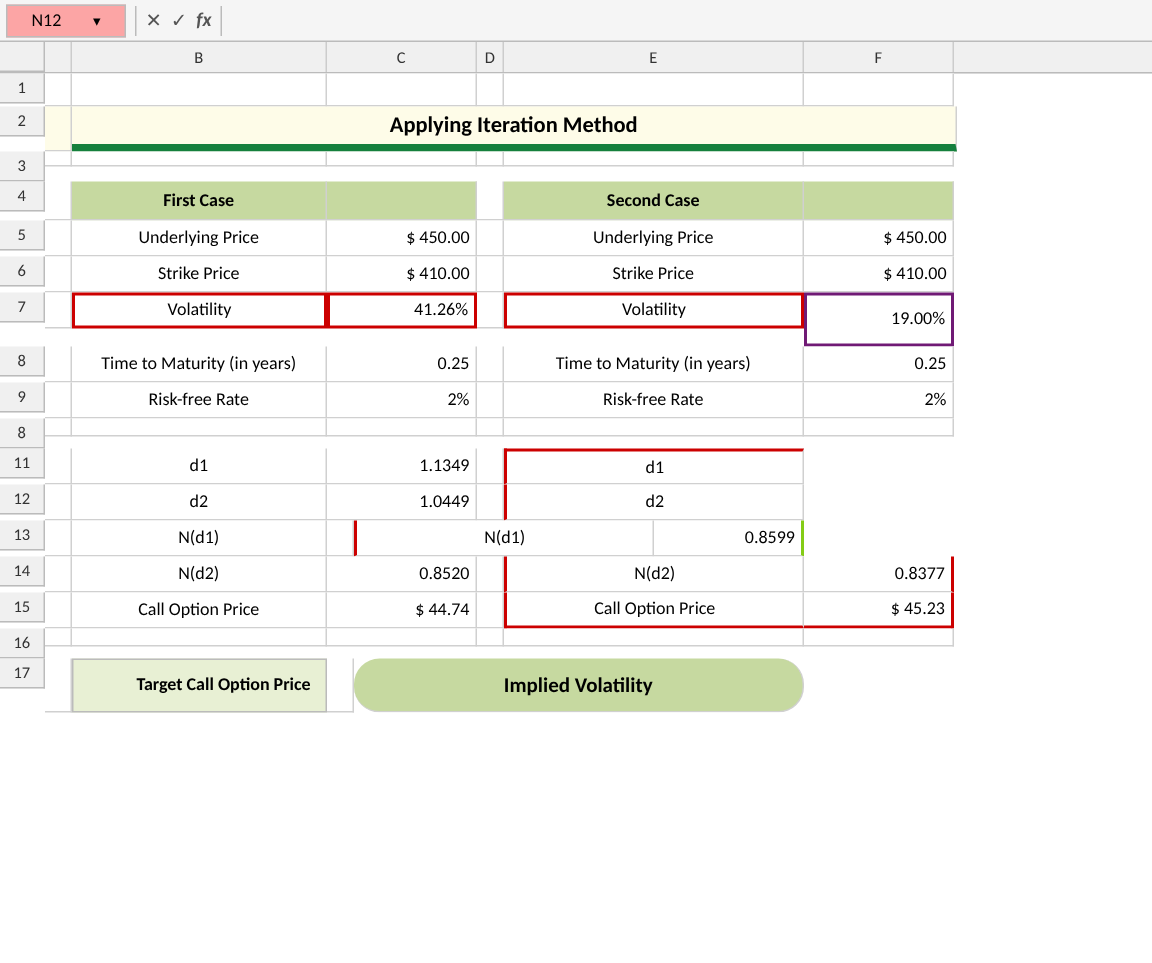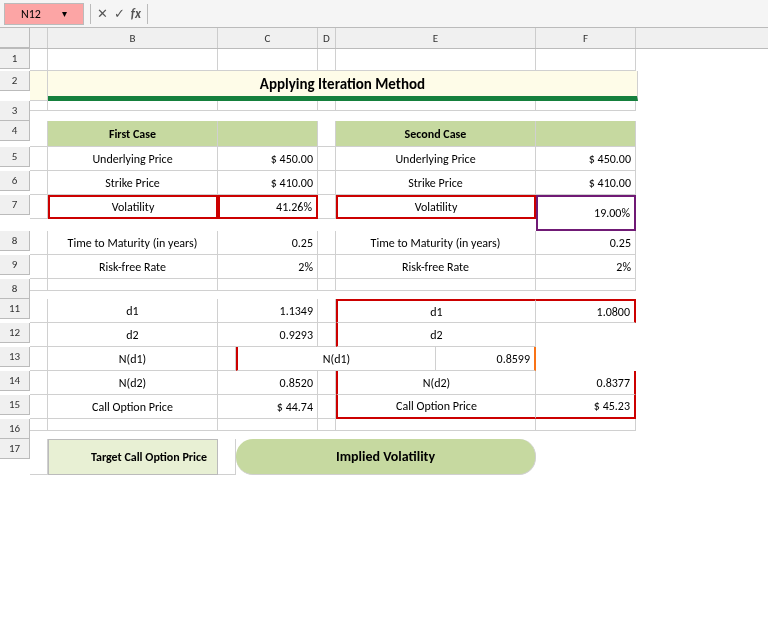--- a/index.html
+++ b/index.html
@@ -266,39 +266,38 @@
     <div class="cell" style="width:100px;min-width:100px;height:12px;"></div>
   </div>
 
   <div class="grid-row">
     <div class="row-header-cell">11</div>
     <div class="cell" style="width:18px;min-width:18px;height:24px;"></div>
     <div class="cell center" style="width:170px;min-width:170px;height:24px;">d1</div>
     <div class="cell right" style="width:100px;min-width:100px;height:24px;">1.1349</div>
     <div class="cell" style="width:18px;min-width:18px;height:24px;"></div>
     <div class="cell center" style="width:200px;min-width:200px;height:24px;border-top:2px solid #cc0000;border-left:2px solid #cc0000;">d1</div>
-    <div class="cell right" style="width:100px;min-width:100px;height:24px;border-top:2px solid #cc0000;border-right:2px solid #cc0000;">1.0800</div>
   </div>
 
   <div class="grid-row">
     <div class="row-header-cell">12</div>
     <div class="cell" style="width:18px;min-width:18px;height:24px;"></div>
     <div class="cell center" style="width:170px;min-width:170px;height:24px;">d2</div>
-    <div class="cell right" style="width:100px;min-width:100px;height:24px;">0.9293</div>
+    <div class="cell right" style="width:100px;min-width:100px;height:24px;">1.0449</div>
     <div class="cell" style="width:18px;min-width:18px;height:24px;"></div>
     <div class="cell center" style="width:200px;min-width:200px;height:24px;border-left:2px solid #cc0000;">d2</div>
   </div>
 
   <div class="grid-row">
     <div class="row-header-cell">13</div>
     <div class="cell" style="width:18px;min-width:18px;height:24px;"></div>
     <div class="cell center" style="width:170px;min-width:170px;height:24px;">N(d1)</div>
     <div class="cell" style="width:18px;min-width:18px;height:24px;"></div>
     <div class="cell center" style="width:200px;min-width:200px;height:24px;border-left:2px solid #cc0000;">N(d1)</div>
-    <div class="cell right" style="width:100px;min-width:100px;height:24px;border-right:2px solid #f97316;">0.8599</div>
+    <div class="cell right" style="width:100px;min-width:100px;height:24px;border-right:2px solid #84cc16;">0.8599</div>
   </div>
 
   <div class="grid-row">
     <div class="row-header-cell">14</div>
     <div class="cell" style="width:18px;min-width:18px;height:24px;"></div>
     <div class="cell center" style="width:170px;min-width:170px;height:24px;">N(d2)</div>
     <div class="cell right" style="width:100px;min-width:100px;height:24px;">0.8520</div>
     <div class="cell" style="width:18px;min-width:18px;height:24px;"></div>
     <div class="cell center" style="width:200px;min-width:200px;height:24px;border-left:2px solid #cc0000;">N(d2)</div>
     <div class="cell right" style="width:100px;min-width:100px;height:24px;border-right:2px solid #cc0000;">0.8377</div>

